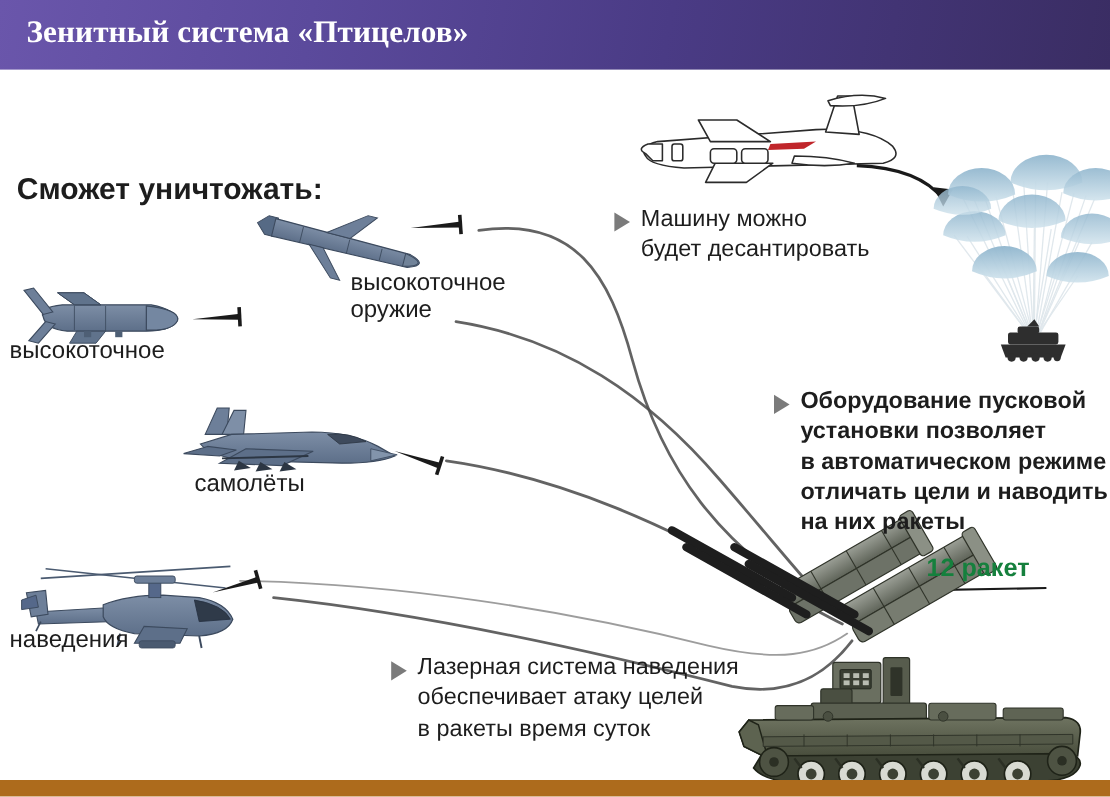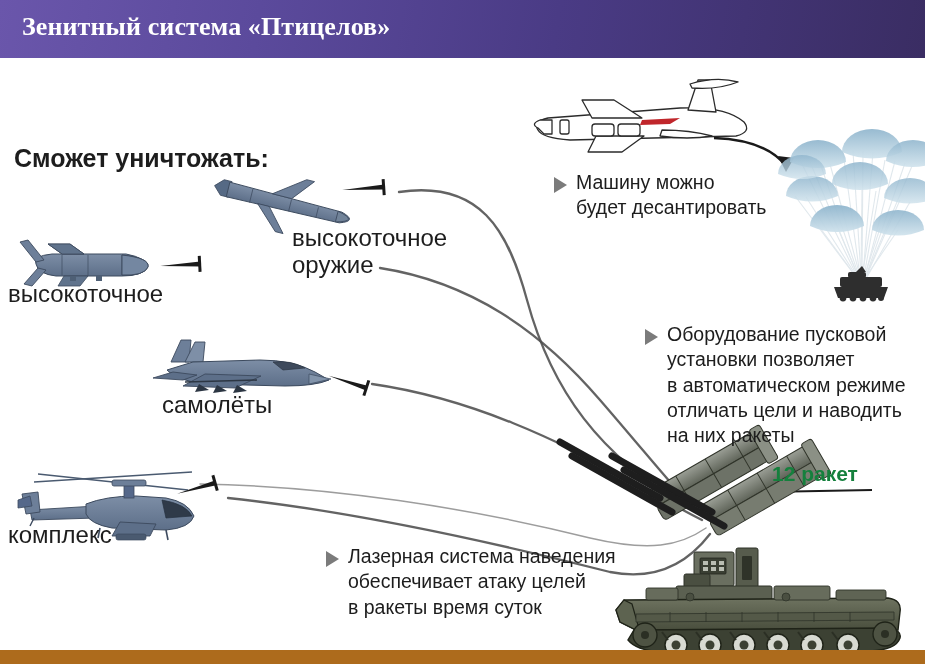--- a/index.html
+++ b/index.html
@@ -55,21 +55,21 @@
     left: 0;
     top: 650px;
     width: 925px;
     height: 14px;
     background: #ad6b1c;
   }
 
   
   .target-label {
     position: absolute;
-    font-size: 24px;
+    font-size: 20px;
     color: #1d1d1d;
     line-height: 1.12;
     white-space: pre-line;
   }
   #label-uav      { left: 8px;   top: 281px; }
   #label-precision{ left: 292px; top: 225px; }
   #label-jets     { left: 162px; top: 392px; }
   #label-helis    { left: 8px;   top: 522px; }
 
   
@@ -87,22 +87,22 @@
     border-left: 13px solid #7b7b7b;
     border-top: 8px solid transparent;
     border-bottom: 8px solid transparent;
   }
   .bullet-text {
     font-size: 19.5px;
     color: #1d1d1d;
     line-height: 1.30;
     white-space: pre-line;
   }
-  #bullet-airdrop  { left: 554px; top: 170px; }
-  #bullet-auto     { left: 645px; top: 322px; }
+  #bullet-airdrop  { left: 512px; top: 170px; }
+  #bullet-auto     { left: 645px; top: 322px; font-weight: bold; }
   #bullet-laser    { left: 326px; top: 544px; }
 
   
   .rockets-callout {
     position: absolute;
     left: 772px;
     top: 462px;
     font-size: 21px;
     font-weight: bold;
     color: #15803d;
@@ -440,21 +440,21 @@
       </g>
     </g>
   </svg>
 
   <div class="ground-strip"></div>
 
   <div class="target-label" id="label-precision">высокоточное
 оружие</div>
   <div class="target-label" id="label-uav">высокоточное</div>
   <div class="target-label" id="label-jets">самолёты</div>
-  <div class="target-label" id="label-helis">комплекс</div>
+  <div class="target-label" id="label-helis">наведения</div>
 
   <div class="bullet-block" id="bullet-airdrop">
     <span class="bullet-marker"></span>
     <span class="bullet-text">Машину можно
 будет десантировать</span>
   </div>
 
   <div class="bullet-block" id="bullet-auto">
     <span class="bullet-marker"></span>
     <span class="bullet-text">Оборудование пусковой

